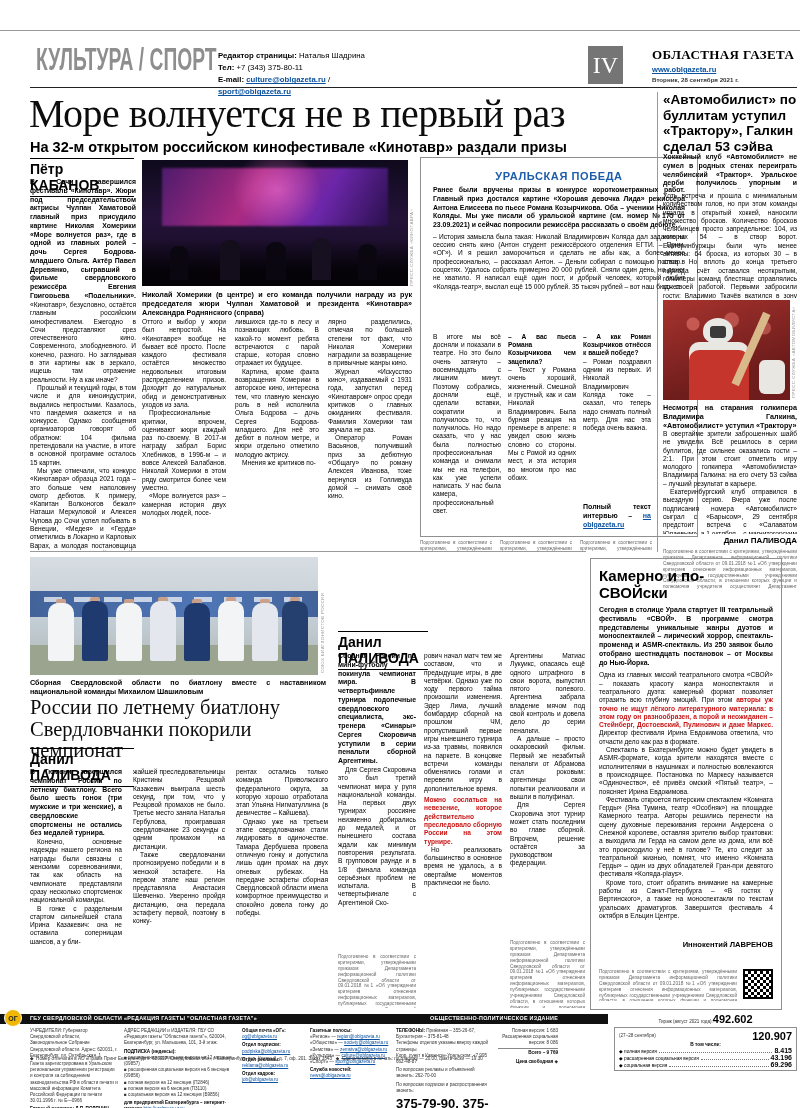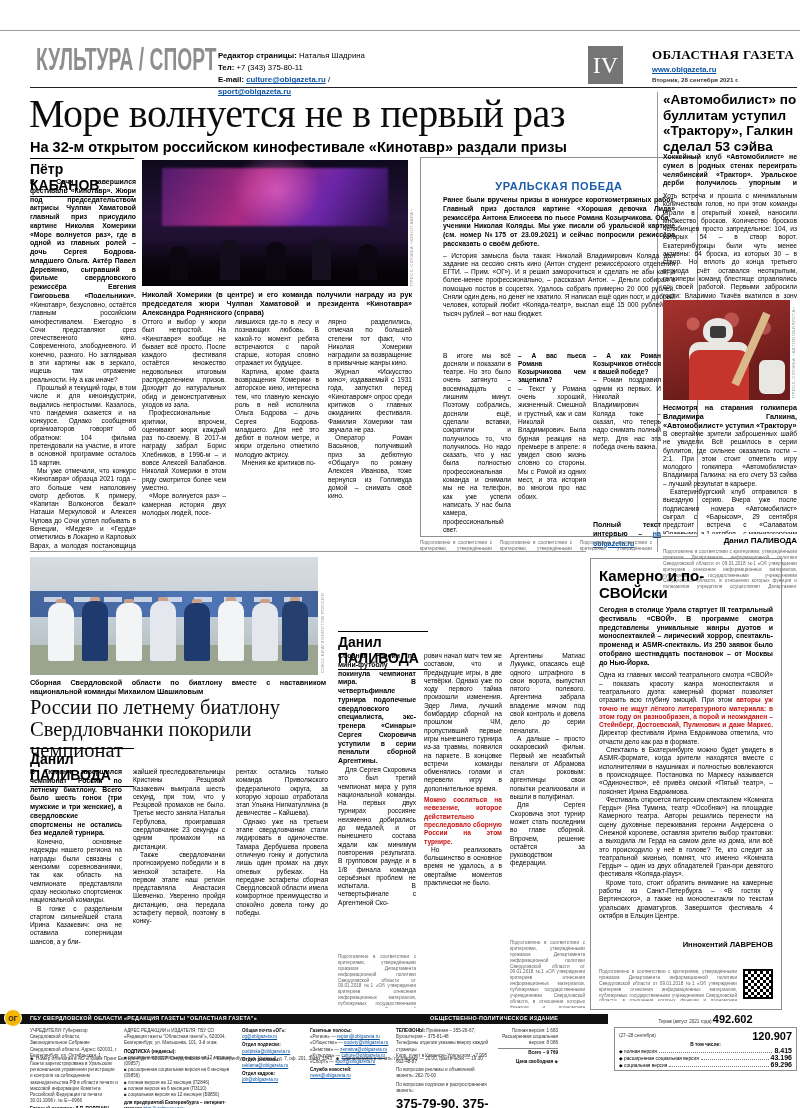--- a/index.html
+++ b/index.html
@@ -97,21 +97,21 @@
     <p class="p p0">лившихся где-то в лесу и познающих любовь. В какой-то момент ребята встречаются с парой старше, которая словно отражает их будущее.</p>
     <p class="p">Картина, кроме факта возвращения Хомерики в авторское кино, интересна тем, что главную женскую роль в ней исполнила Ольга Бодрова – дочь Сергея Бодрова-младшего. Для неё это дебют в полном метре, и жюри отдельно отметило молодую актрису.</p>
     <p class="p">Мнения же критиков по-</p>
   </div>
   <div class="ab j bodyt ovh" style="left:328px;top:318px;width:84px;height:232px">
     <p class="p p0">лярно разделились, отмечая по большей степени тот факт, что Николая Хомерики наградили за возвращение в привычные жанры кино.</p>
     <p class="p">Журнал «Искусство кино», издаваемый с 1931 года, запустил перед «Кинотавром» опрос среди критиков о главных ожиданиях фестиваля. Фамилия Хомерики там звучала не раз.</p>
     <p class="p">Оператор Роман Васьянов, получивший приз за дебютную «Общагу» по роману Алексея Иванова, тоже вернулся из Голливуда домой – снимать своё кино.</p>
   </div>
 
-  <div class="ab box" style="left:420px;top:157px;width:278px;height:380px;padding:22px">
+  <div class="ab box" style="left:420px;top:157px;width:278px;height:380px;padding:12px">
     <div style="text-align:center;color:#1c5dab;font-weight:bold;font-size:11px;letter-spacing:.6px;margin-bottom:4px">УРАЛЬСКАЯ ПОБЕДА</div>
     <div class="j leadt">Ранее были вручены призы в конкурсе короткометражных работ. Главный приз достался картине «Хорошая девочка Лида» режиссёра Антона Елисеева по пьесе Романа Козырчикова. Оба – ученики Николая Коляды. Мы уже писали об уральской картине (см. номер №175 от 23.09.2021) и сейчас попросили режиссёра рассказать о своём дебюте.</div>
     <div class="j bodyt ovh" style="height:96px;margin-top:3px">– История замысла была такая: Николай Владимирович Коляда дал задание на сессию снять кино (Антон студент режиссёрского отделения ЕГТИ. – Прим. «ОГ»). И я решил заморочиться и сделать не абы как, а более-менее профессионально, – рассказал Антон. – Деньги собирал с помощью постов в соцсетях. Удалось собрать примерно 20 000 рублей. Сняли один день, но денег не хватило. Я написал ещё один пост, и добрый человек, который любит «Коляда-театр», выслал ещё 15 000 рублей. 35 тысяч рублей – вот наш бюджет.</div>
     <div style="display:flex;gap:7px;margin-top:4px">
       <div class="j bodyt ovh" style="width:68px;height:196px">В итоге мы всё досняли и показали в театре. Но это было очень затянуто – восемнадцать с лишним минут. Поэтому собрались, досняли ещё, сделали вставки, сократили и получилось то, что получилось. Но надо сказать, что у нас была полностью профессиональная команда и снимали мы не на телефон, как уже успели написать. У нас была камера, профессиональный свет.</div>
       <div class="j bodyt ovh" style="width:68px;height:196px">
         <p class="p0" style="font-weight:bold">– А вас пьеса Романа Козырчикова чем зацепила?</p>
         <p>– Текст у Романа очень хороший, жизненный. Смешной и грустный, как и сам Николай Владимирович. Была бурная реакция на премьере в апреле: я увидел свою жизнь словно со стороны. Мы с Ромой из одних мест, и эта история во многом про нас обоих.</p>
       </div>
       <div class="j bodyt ovh" style="width:68px;height:196px;position:relative">

